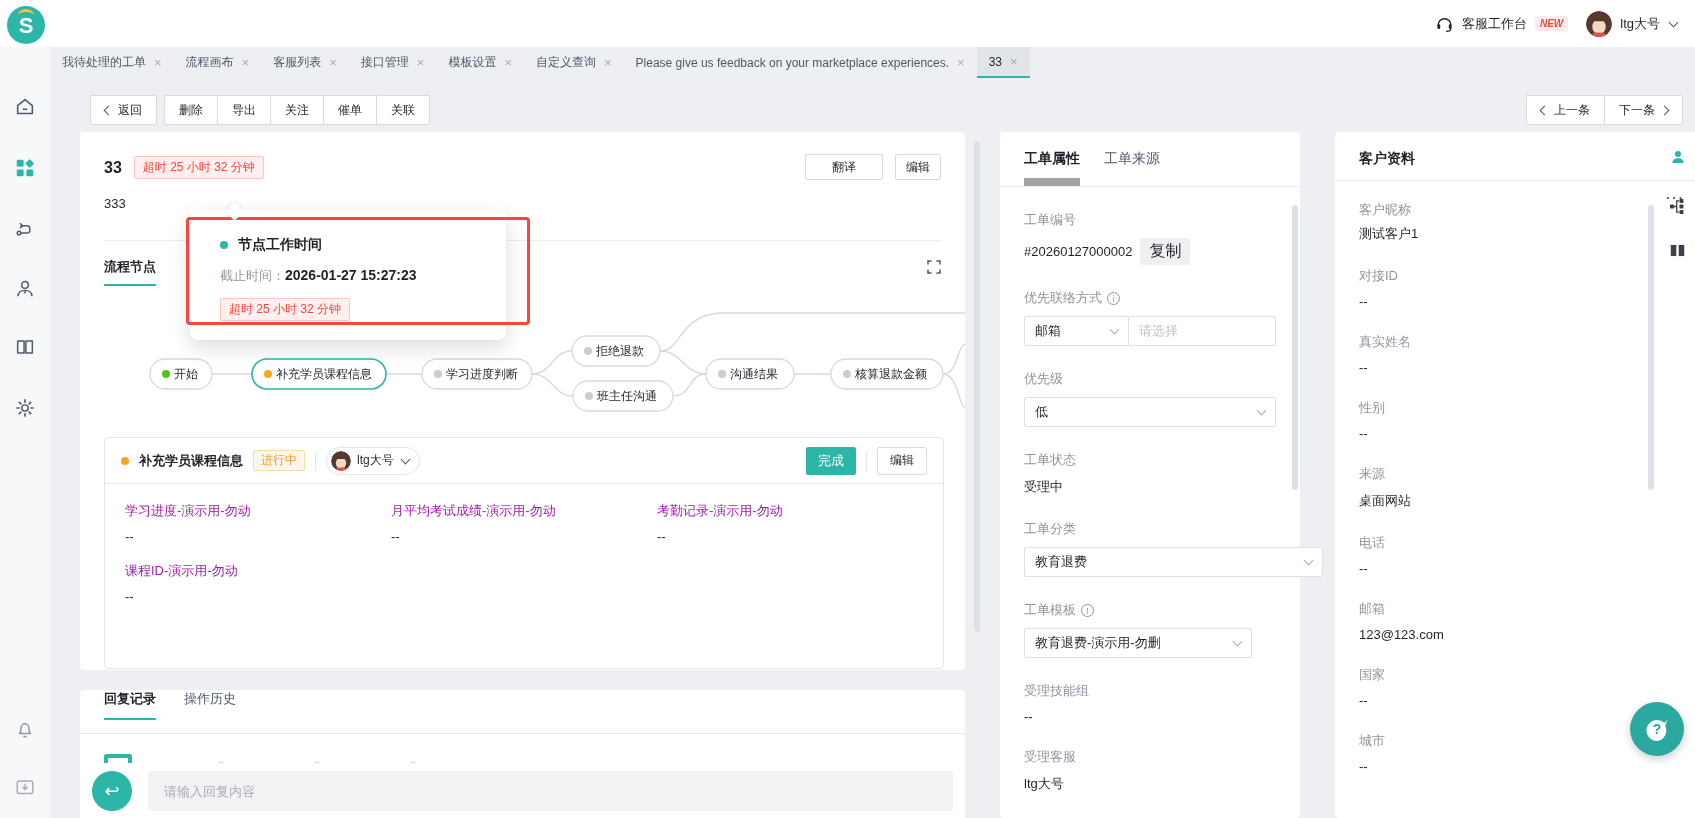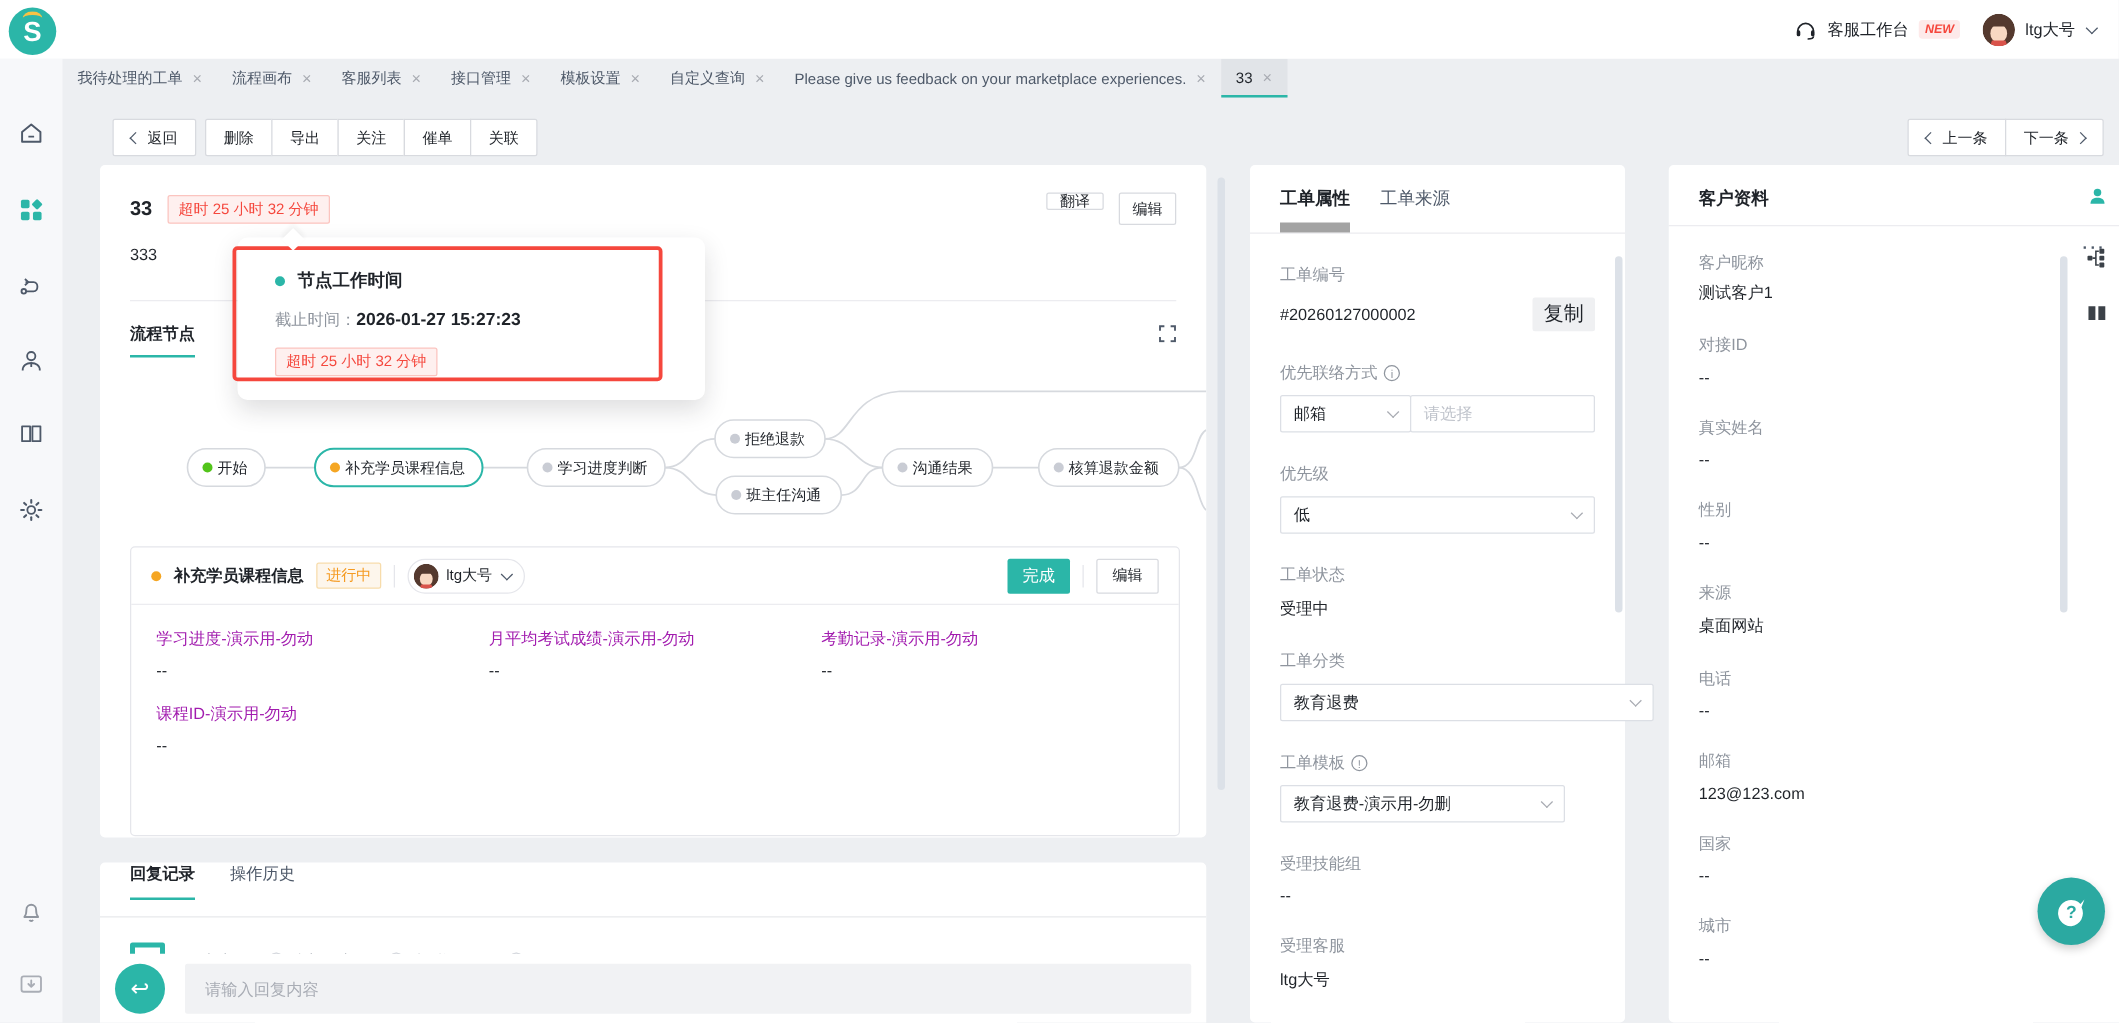--- a/index.html
+++ b/index.html
@@ -110,21 +110,21 @@
   
   #rail-tile { position:absolute; left:1660px; top:138px; width:35px; height:38px; background:#fff;
     border-radius:8px 0 0 8px; display:flex; align-items:center; justify-content:center; }
   .rail-ic { position:absolute; left:1668px; width:19px; height:19px; }
 
   
   #help-bubble { position:absolute; left:1630px; top:702px; width:54px; height:54px; border-radius:50%;
     background:#2ba9a1; box-shadow:0 3px 8px rgba(0,0,0,.2); display:flex; align-items:center; justify-content:center; z-index:20; }
 
   
-  #tooltip { position:absolute; left:190px; top:190px; width:374px; height:130px; z-index:15; }
+  #tooltip { position:absolute; left:190px; top:210px; width:316px; height:130px; z-index:15; }
   .tt-card { position:absolute; inset:0; background:#fff; border-radius:8px; box-shadow:0 8px 20px rgba(31,35,41,.15); }
   .tt-red { position:absolute; left:-4px; top:7px; width:344px; height:108px; border:3px solid #f5473d; border-radius:4px; z-index:4; }
   .tt-arrow { position:absolute; left:38px; top:-5px; width:13px; height:13px; background:#fff;
     transform:rotate(45deg); box-shadow:-2px -2px 4px rgba(31,35,41,.06); z-index:5; }
   .tt-body { position:absolute; left:30px; top:26px; z-index:6; }
   .tt-title-row { display:flex; align-items:center; gap:10px; }
   .tt-title { font-size:14px; font-weight:bold; color:#1f2329; }
   .tt-line { margin-top:13px; font-size:13px; color:#8f959e; }
   .tt-line b { font-size:14px; color:#1f2329; font-weight:bold; }
 
@@ -263,21 +263,21 @@
     </button>
 </div>
 
 <div id="main-card" class="panel">
 
   <div class="abs" style="left:24px; top:24px; display:flex; align-items:center; gap:12px;">
     <span style="font-size:16px; font-weight:bold;">33</span>
     <span class="badge-red">超时 25 小时 32 分钟</span>
   </div>
   <div class="abs" style="right:24px; top:22px; display:flex; gap:12px;">
-    <button class="btn" style="height:14px; padding:0 10px;text-align:center;">翻译</button>
+    <button class="btn" style="height:26px; padding:0 26px;text-align:center;">翻译</button>
     <button class="btn" style="height:26px; padding:0 10px;">编辑</button>
   </div>
   <div class="abs" style="left:24px; top:64px; font-size:13px;">333</div>
   <div class="divider-h" style="left:24px; right:24px; top:108px;"></div>
 
   <div class="abs seg-tab" style="left:24px; top:126px;">流程节点</div>
   <svg class="abs" style="right:24px; top:128px;" width="14" height="14" viewBox="0 0 14 14">
     <path d="M1 4.5 V1 H4.5 M9.5 1 H13 V4.5 M13 9.5 V13 H9.5 M4.5 13 H1 V9.5" fill="none" stroke="#4e5969" stroke-width="1.5"></path>
   </svg>
 
@@ -408,21 +408,21 @@
 
 <div id="prop-panel" class="panel">
   <div class="p-tabs">
     <div class="p-tab active">工单属性</div>
     <div class="p-tab">工单来源</div>
   </div>
   <div class="p-divider"></div>
 
   <div class="field">
     <div class="lab">工单编号</div>
-    <div class="val" style="display:flex; align-items:center;justify-content:space-between;">
+    <div class="val" style="display:flex; align-items:center;">
       <span>#20260127000002</span>
       <span class="chip">复制</span>
     </div>
   </div>
 
   <div class="field">
     <div class="lab">
       <span>优先联络方式</span>
       <span class="info-i">i</span>
     </div>

